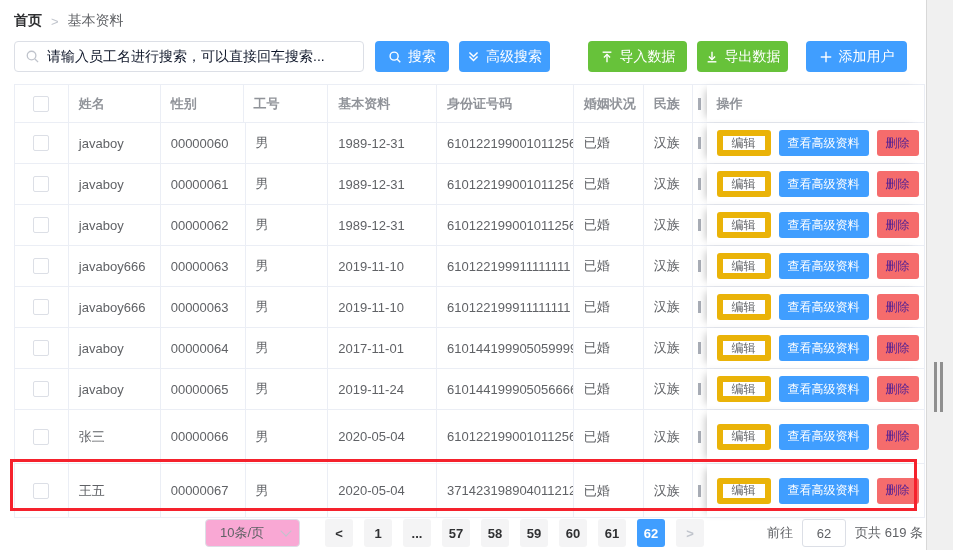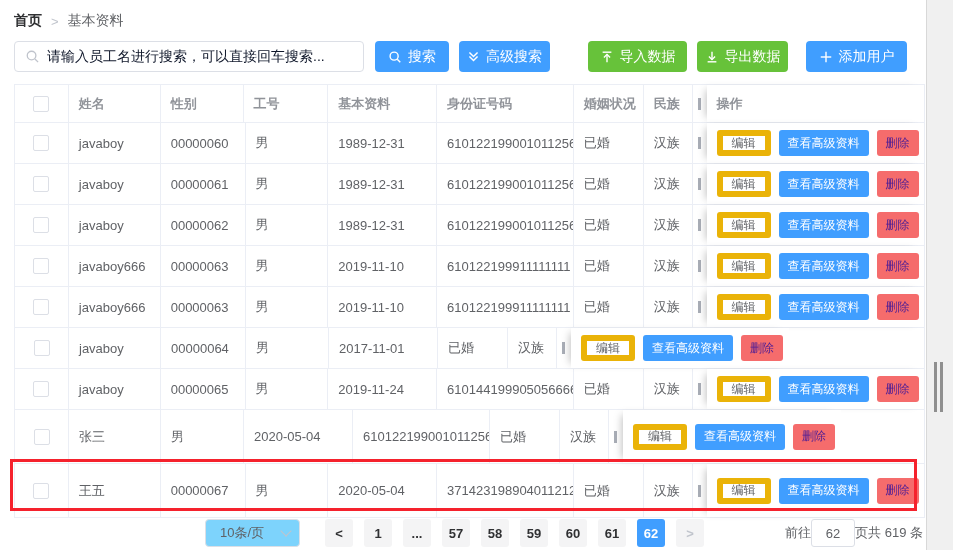--- a/index.html
+++ b/index.html
@@ -58,30 +58,30 @@
   .btn-view{background:#409eff;border:none;color:#fff}
   .btn-delete{background:#f56c6c;border:none;color:#4c1d95}
 
   
   .highlight-overlay{position:absolute;left:10px;top:459px;width:907px;height:52px;box-sizing:border-box;
     border:3px solid #f5222d;pointer-events:none;z-index:5}
 
   
   .page-size{position:absolute;left:205px;top:519px;width:95px;height:28px;box-sizing:border-box;
     border:1px solid #dcdfe6;border-radius:4px;display:flex;align-items:center;justify-content:space-between;
-    padding:0 9px 0 14px;font-size:13px;color:#606266;background:#7dd3fc;cursor:pointer}
+    padding:0 9px 0 14px;font-size:13px;color:#606266;background:#f9a8d4;cursor:pointer}
   .chev{width:7px;height:7px;border-right:1.5px solid #c0c4cc;border-bottom:1.5px solid #c0c4cc;
     transform:rotate(45deg);margin-top:-4px}
   .pager{position:absolute;left:325px;top:519px;display:flex;gap:11px}
   .page-btn{min-width:28px;height:28px;background:#f4f4f5;border-radius:3px;display:flex;align-items:center;
     justify-content:center;font-size:13px;font-weight:bold;color:#303133;border:none;cursor:pointer;
     padding:0 4px;font-family:inherit}
   .page-btn.active{background:#409eff;color:#fff}
   .page-btn.disabled{color:#c0c4cc;cursor:default}
-  .jump{position:absolute;right:30px;top:519px;height:28px;display:flex;align-items:center;
+  .jump{position:absolute;right:30px;top:519px;height:28px;display:flex;align-items:center;gap:9px;
     font-size:13px;color:#606266}
   .jump input{width:44px;height:28px;border:1px solid #dcdfe6;border-radius:3px;text-align:center;
     font-size:13px;color:#606266;box-sizing:border-box;font-family:inherit;outline:none}
 
   
   .scroll-strip{position:absolute;right:0;top:0;width:27px;height:550px;background:#f0f0f0;
     border-left:1px solid #d8d8d8;box-sizing:border-box;z-index:6}
   .grip{position:absolute;left:7px;top:362px;display:flex;gap:3px;cursor:grab}
   .grip span{width:3px;height:50px;background:#8f8f8f}
 </style>
@@ -275,20 +275,21 @@
     </div>
   </div>
       <div class="trow" style="height: 41px;">
     <div class="cell col-check">
       <span class="checkbox"></span>
     </div>
     <div class="cell col-name">javaboy</div>
     <div class="cell col-empno">00000064</div>
     <div class="cell col-gender">男</div>
     <div class="cell col-birth">2017-11-01</div>
+    <div class="cell col-idcard">610144199905059999</div>
     <div class="cell col-marital">已婚</div>
     <div class="cell col-ethnic">汉族</div>
     <div class="cell col-sliver">
           <span class="sliver-mark"></span>
         </div>
     <div class="cell col-ops">
       <button class="mini-btn btn-edit">编辑</button>
       <button class="mini-btn btn-view">查看高级资料</button>
       <button class="mini-btn btn-delete">删除</button>
     </div>
@@ -311,20 +312,21 @@
       <button class="mini-btn btn-edit">编辑</button>
       <button class="mini-btn btn-view">查看高级资料</button>
       <button class="mini-btn btn-delete">删除</button>
     </div>
   </div>
       <div class="trow" style="height: 54px;">
     <div class="cell col-check">
       <span class="checkbox"></span>
     </div>
     <div class="cell col-name">张三</div>
+    <div class="cell col-empno">00000066</div>
     <div class="cell col-gender">男</div>
     <div class="cell col-birth">2020-05-04</div>
     <div class="cell col-idcard">610122199001011256</div>
     <div class="cell col-marital">已婚</div>
     <div class="cell col-ethnic">汉族</div>
     <div class="cell col-sliver">
           <span class="sliver-mark"></span>
         </div>
     <div class="cell col-ops">
       <button class="mini-btn btn-edit">编辑</button>

